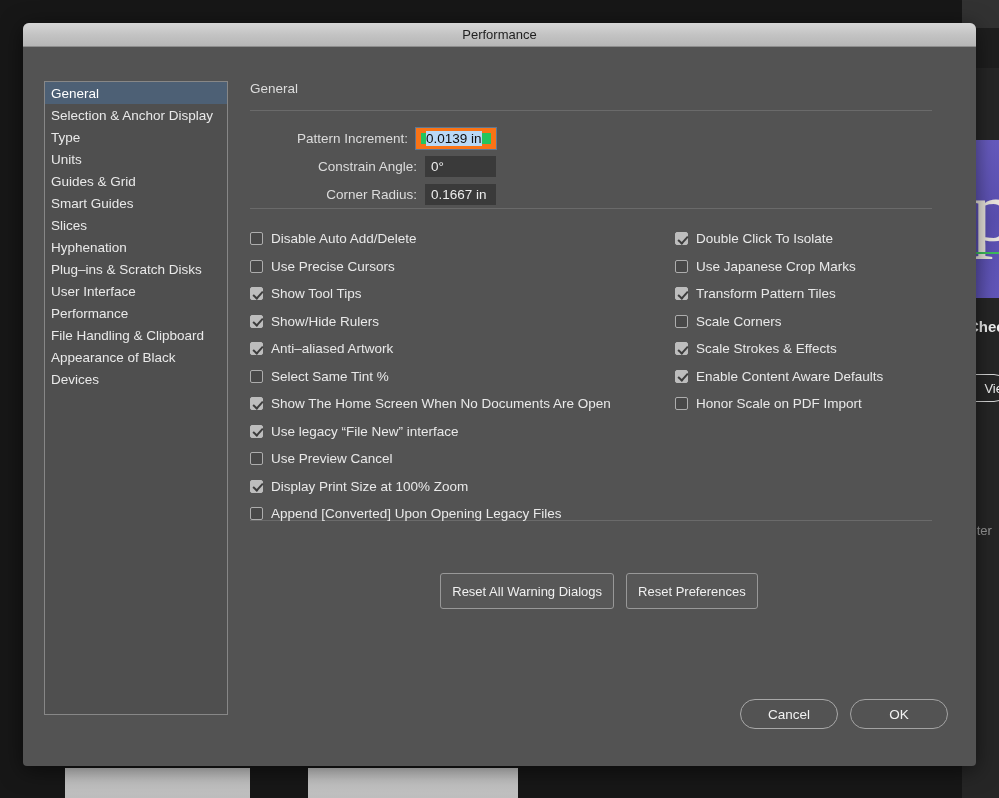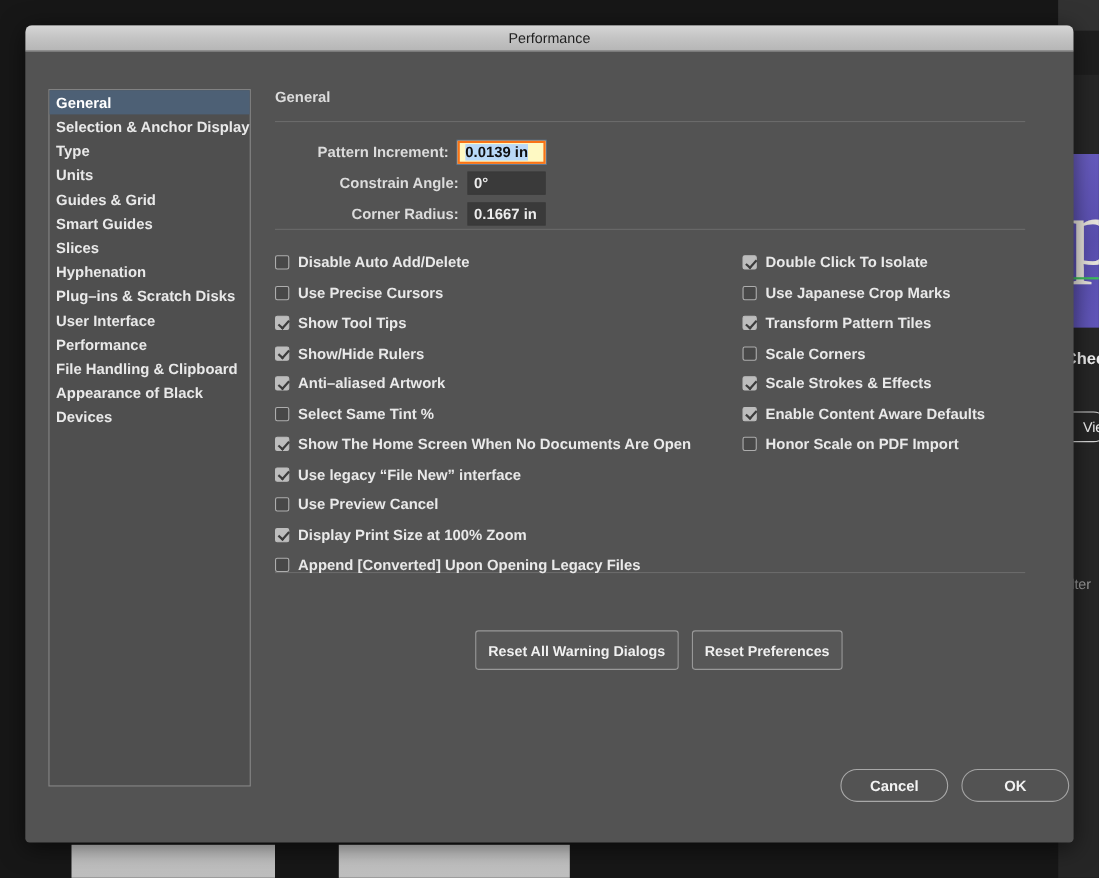--- a/index.html
+++ b/index.html
@@ -80,21 +80,21 @@
   }
 
   .titlebar {
     height: 24px; width: 100%;
     background: linear-gradient(180deg,#d6d6d6 0%,#c3c3c3 52%,#b6b6b6 100%);
     border-bottom: 1px solid #8d8d8d;
     display: flex; align-items: center; justify-content: center;
   }
   .titlebar-text { font-size: 13px; color: #1f1f1f; }
 
-  .dialog-body { position: relative; height: 700px; font-weight: bold; }
+  .dialog-body { position: relative; height: 700px; }
 
   
   .category-list {
     position: absolute; left: 21px; top: 34px;
     width: 184px; height: 634px;
     background: #4f4f4f;
     border: 1px solid #878787;
   }
   .category-item {
     height: 22px; padding: 0 6px;
@@ -127,22 +127,22 @@
   }
   .field-box {
     height: 21px; display: flex; align-items: center;
     padding: 0 5px; font-size: 13.5px;
     background: #3a3a3a; color: #ececec;
     border: 1px solid #3a3a3a;
   }
   .field-box.w-wide { width: 80px; }
   .field-box.w-narrow { width: 71px; }
   .field-box.focused {
-    background: #fef9c3; color: #101010;
-    border: 2px solid #f97316;
+    background: #22c55e; color: #101010;
+    border: 5px solid #f97316;
     box-shadow: 0 0 0 1px rgba(106,163,224,.45);
   }
   .field-box.focused .sel { background: #b9d9f7; }
 
   
   .checkbox-area {
     position: relative; margin-top: 16px; height: 295px;
   }
   .checkbox-col { position: absolute; top: 0; }
   .checkbox-col.left { left: 1px; }
@@ -174,21 +174,21 @@
   .reset-btn {
     height: 22px; padding: 17px 11px;
     display: flex; align-items: center;
     font-size: 13px; color: #f0f0f0;
     background: #575757; border: 1px solid #989898;
     border-radius: 3px;
   }
 
   
   .footer {
-    position: absolute; right: 4px; bottom: 18px;
+    position: absolute; right: 28px; bottom: 18px;
     display: flex; gap: 12px; text-align: right;
   }
   .pill-btn {
     width: 98px; height: 30px;
     display: flex; align-items: center; justify-content: center;
     font-size: 13.5px; border-radius: 15px;
     background: transparent; color: #f2f2f2;
   }
   .pill-btn.cancel { border: 1px solid #a8a8a8; }
   .pill-btn.ok { border: 1px solid #a3a3a3; }

